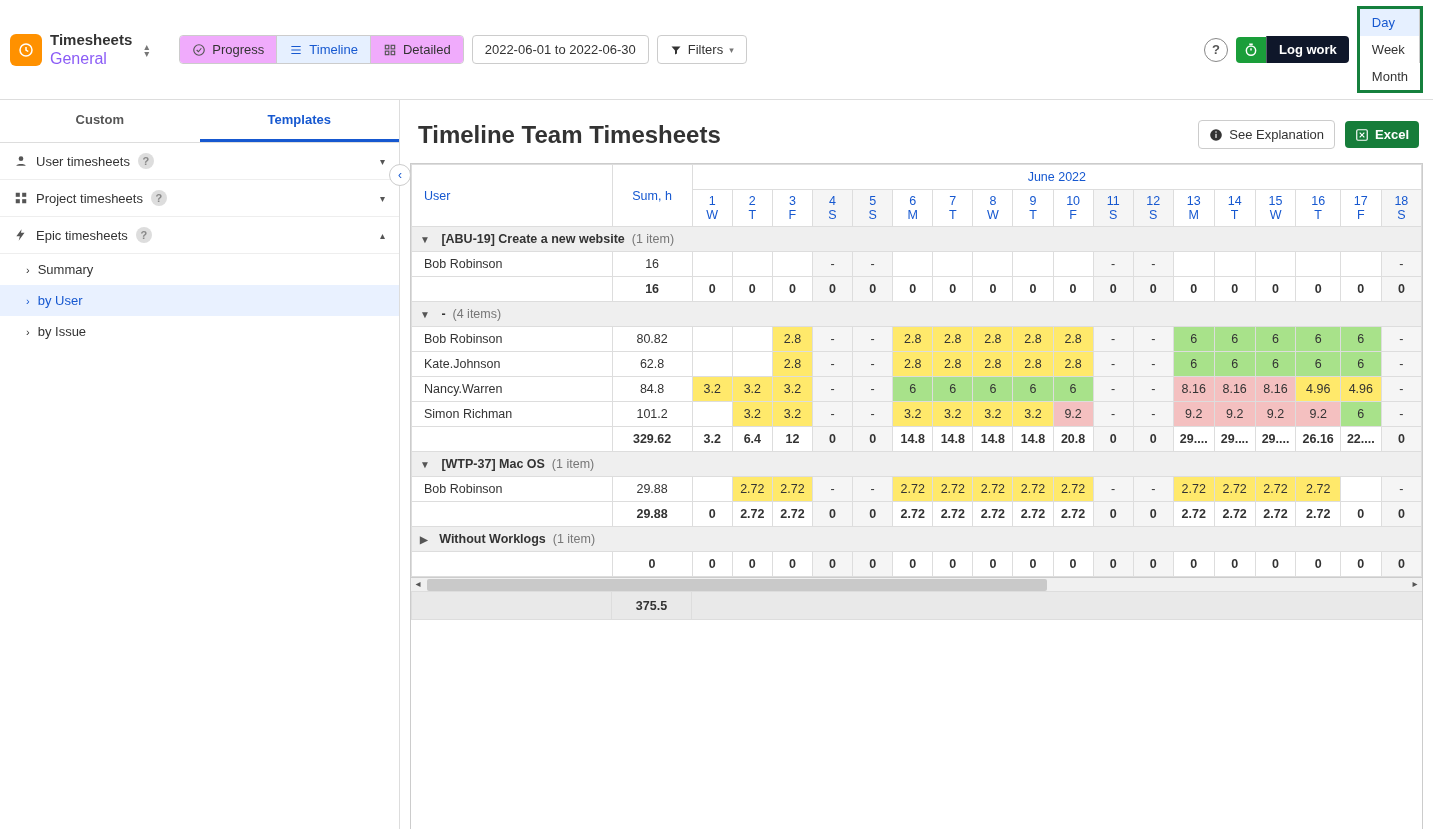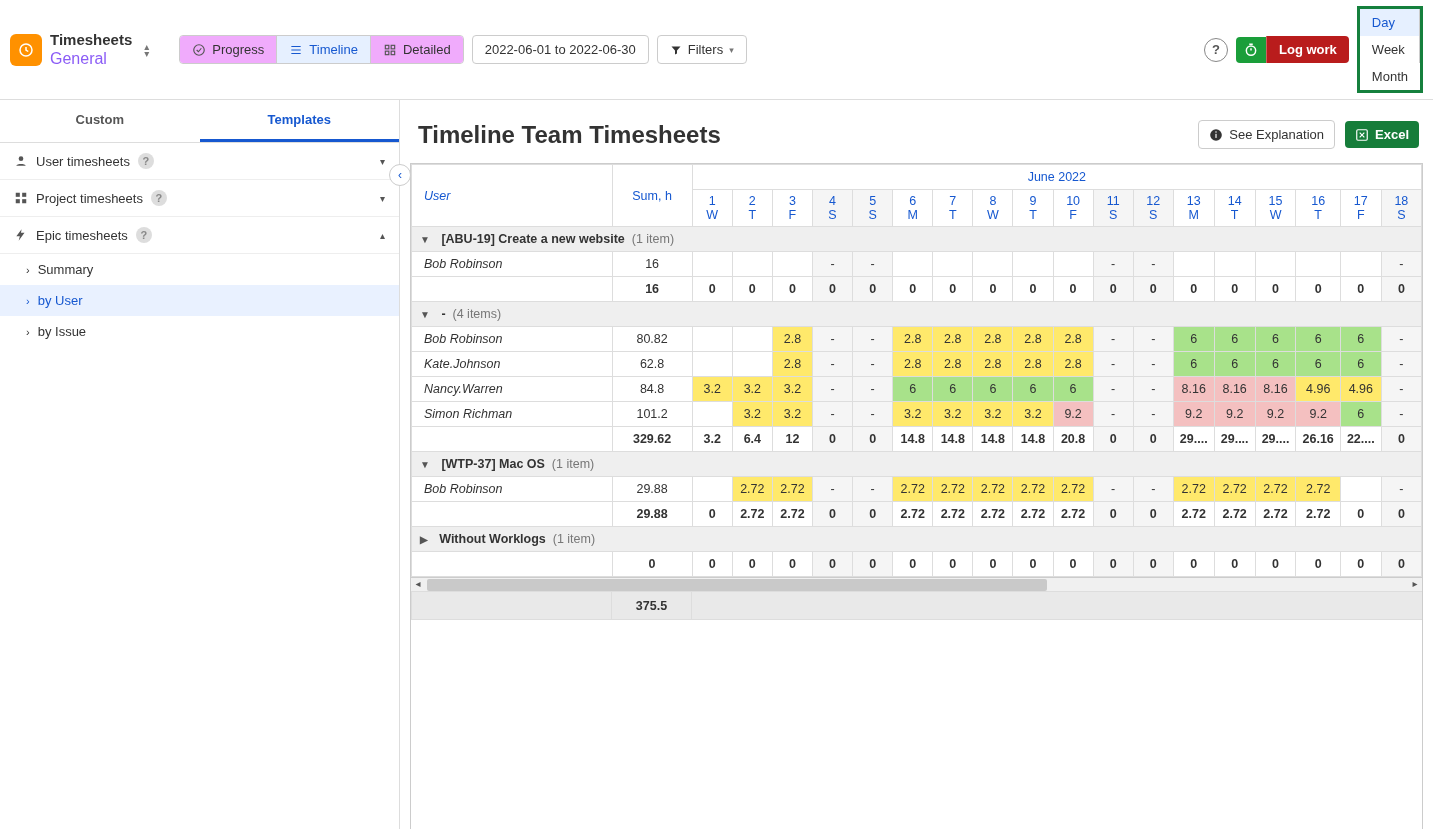--- a/index.html
+++ b/index.html
@@ -12,21 +12,21 @@
 .app-sel-arrows { color: #777; font-size: 10px; padding: 0 4px; display:flex; flex-direction:column; line-height:7px;}
 .btn-group { display: flex; border: 1px solid #ccc; border-radius: 4px; overflow: hidden; }
 .btn-group .seg { padding: 6px 12px; display: flex; align-items: center; gap: 6px; cursor: pointer; border-right: 1px solid #ccc; background:#f0abfc; }
 .btn-group .seg:last-child { border-right: none; }
 .btn-group .seg.active { background: #e6f0ff; color: #1658d0; }
 .pill { border: 1px solid #ccc; border-radius: 4px; padding: 6px 12px; cursor: pointer; background:#fff; display:flex; align-items:center; gap:6px;}
 .spacer { flex: 1; }
 .icon-circle { width: 24px; height: 24px; border: 1.5px solid #888; border-radius: 50%; display:flex; align-items:center; justify-content:center; font-weight:bold; color:#555; cursor:pointer; }
 .log-btn { display:flex; align-items:center; }
 .log-btn .icon-part { background:#1a9e3a; color:#fff; padding:6px 8px; border-radius:4px 0 0 4px; font-size:16px; }
-.log-btn .text-part { background:#b91c1c; color:#fff; padding:6px 12px; border-radius:0 4px 4px 0; font-weight:600; border-left:1px solid rgba(255,255,255,0.3); }
+.log-btn .text-part { background:#0f172a; color:#fff; padding:6px 12px; border-radius:0 4px 4px 0; font-weight:600; border-left:1px solid rgba(255,255,255,0.3); }
 .view-range { display:flex; border:3px solid #15803d; border-radius:0; overflow:hidden;flex-direction:column; }
 .view-range .vr { padding:6px 12px; cursor:pointer; border-right:1px solid #ccc; }
 .view-range .vr:last-child { border-right:none; }
 .view-range .vr.active { background:#e6f0ff; color:#1658d0; }
 
 .main { display:flex; height: calc(829px - 48px); }
 .sidebar { width: 400px; border-right:1px solid #ddd; display:flex; flex-direction:column; position:relative; }
 .filter-row { padding: 14px 10px 18px 10px; display:flex; align-items:center; gap:10px; }
 .chip-input { border:1px solid #ccc; border-radius:4px; padding:4px 8px; display:flex; align-items:center; min-width:200px; }
 .chip { background:#f2f2f2; border-radius:3px; padding:2px 6px; font-size:12px; display:flex; align-items:center; gap:4px; }
@@ -47,21 +47,21 @@
 .content { flex:1; padding: 14px 10px 10px 10px; overflow:hidden; display:flex; flex-direction:column; }
 .content-head { display:flex; align-items:center; justify-content:space-between; padding: 6px 4px 14px 8px; }
 .page-title { font-size:24px; font-weight:700; }
 .actions { display:flex; gap:10px; align-items:center; }
 .explain-btn { border:1px solid #ccc; border-radius:4px; padding:6px 10px; display:flex; align-items:center; gap:6px; cursor:pointer; }
 .excel-btn { background:#167d3a; color:#fff; border-radius:4px; padding:6px 10px; display:flex; align-items:center; gap:6px; cursor:pointer; font-weight:600;}
 .table-wrap { border:1px solid #ccc; overflow:auto; flex:1; position:relative; }
 table { border-collapse:collapse; width:100%; font-size:12.5px; }
 th, td { border:1px solid #ddd; padding:4px 6px; text-align:center; height:25px; white-space:nowrap; }
 th { color:#1658d0; font-weight:500; background:#fff; }
-th.user-col, td.user-col { width:200px; text-align:left; padding-left:12px;font-style:italic; }
+th.user-col, td.user-col { width:200px; text-align:left; padding-left:12px; }
 th.sum-col, td.sum-col { width:80px; }
 .day-col { width:40px; min-width:40px; }
 .day-col.weekend { background:#f5f5f5; }
 .month-head { font-weight:500; }
 .group-row td { background:#efefef; font-weight:600; text-align:left; padding-left:8px; }
 .group-row .count { font-weight:400; color:#777; }
 .group-row .gcaret { display:inline-block; transform:rotate(0); font-size:10px; margin-right:8px; color:#555;}
 .sum-row td { font-weight:700; }
 .footer-row td { background:#e9e9e9; font-weight:700; height:28px;}
 .cell-yellow { background:#ffe96b; }

